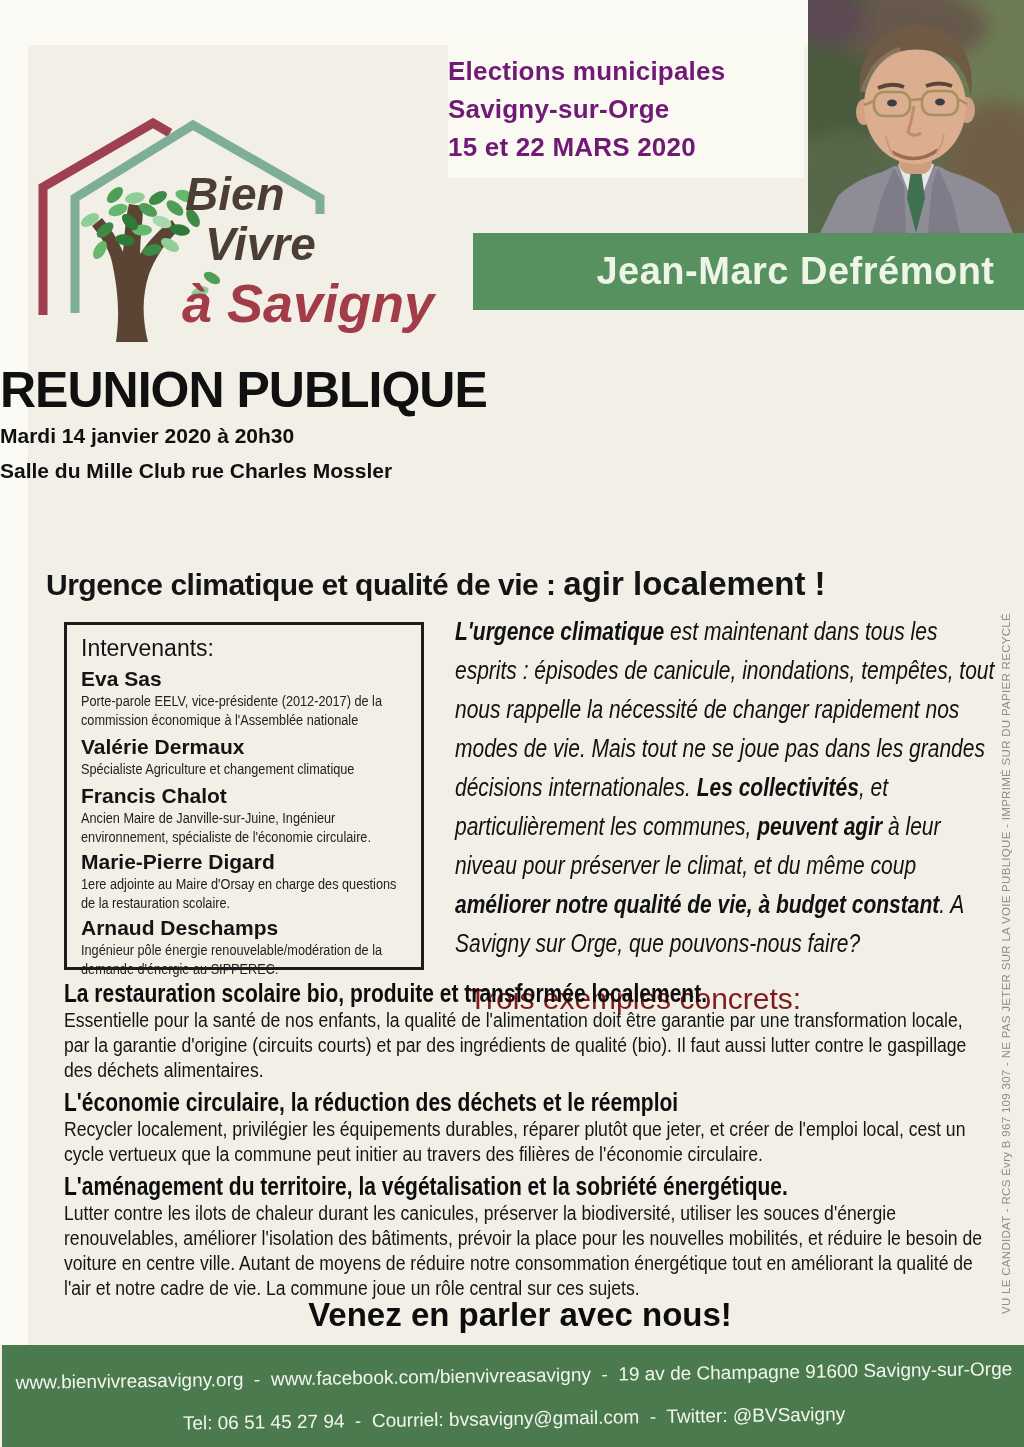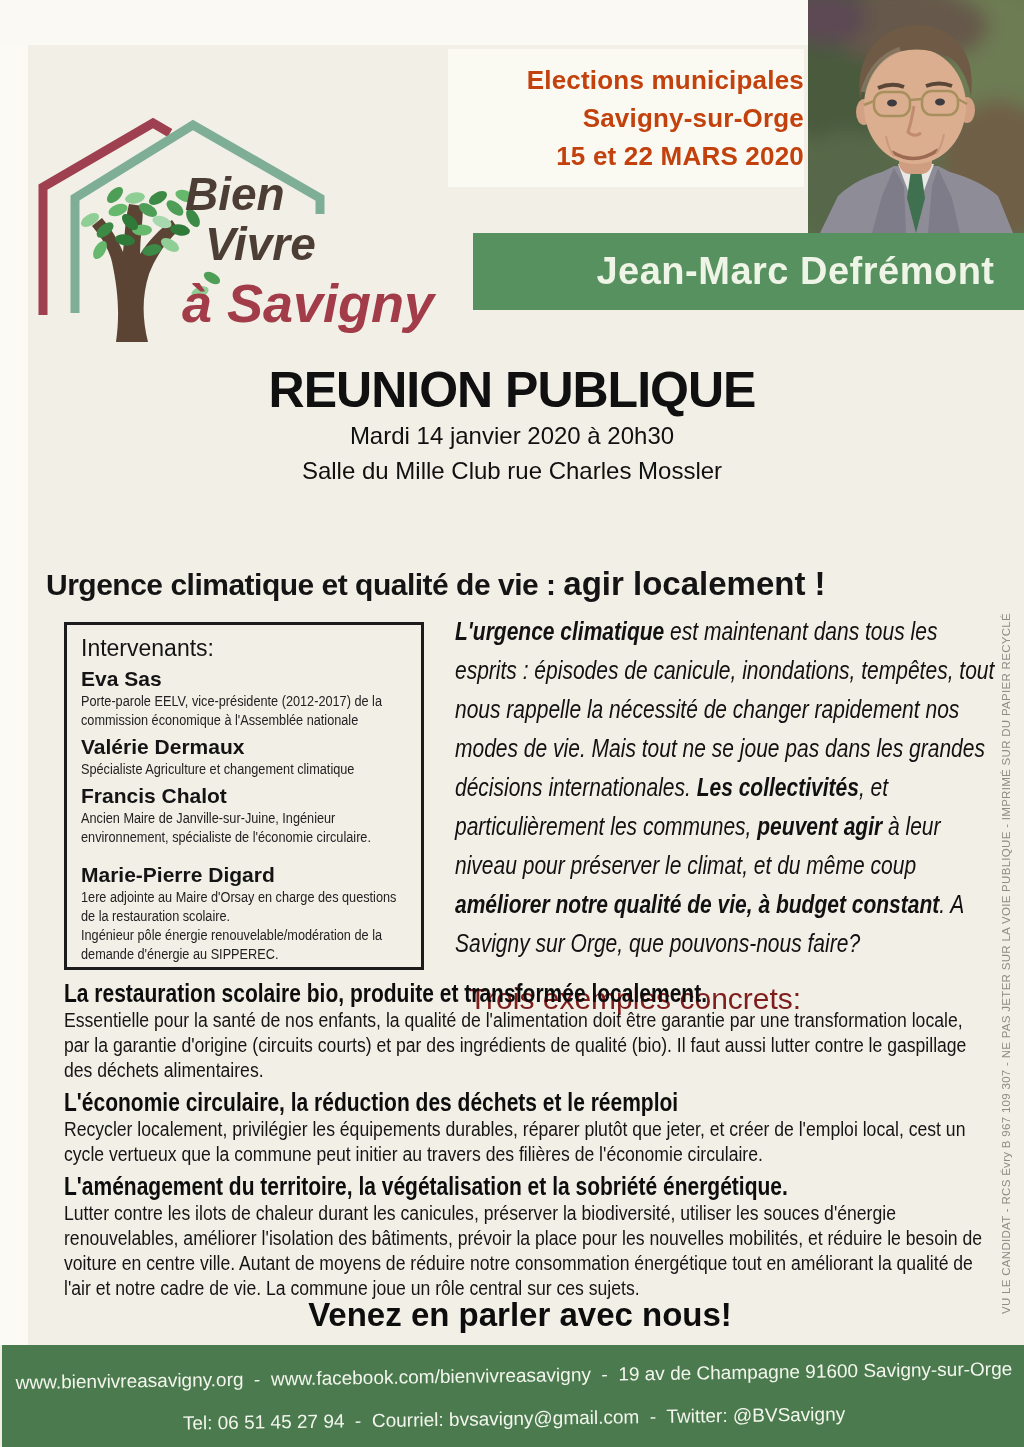--- a/index.html
+++ b/index.html
@@ -6,55 +6,55 @@
   .page{
     position:relative;width:1024px;height:1447px;margin:0 auto;
     background:#f2efe7;overflow:hidden;
     font-family:"Liberation Sans", sans-serif;color:#141414;
   }
   .scan-strip-left{position:absolute;left:0;top:0;width:28px;height:1345px;background:#fbfaf5;}
   .scan-strip-top{position:absolute;left:0;top:0;width:808px;height:45px;background:#faf9f4;}
 
   
   .elections-box{
-    position:absolute;left:448px;top:49px;width:356px;height:138px;
-    background:#faf9f2;text-align:right;font-weight:bold;font-size:26px;
-    line-height:38px;color:#c2410c;padding-top:12px;box-sizing:border-box;
+    position:absolute;left:448px;top:40px;width:356px;height:138px;
+    background:#faf9f2;text-align:left;font-weight:bold;font-size:26px;
+    line-height:38px;color:#701a75;padding-top:12px;box-sizing:border-box;
     letter-spacing:0.2px;
   }
   .photo{position:absolute;left:808px;top:0;width:216px;height:233px;}
   .photo svg{display:block;}
 
   .logo{position:absolute;left:30px;top:110px;width:420px;height:240px;}
 
   .name-banner{
     position:absolute;left:473px;top:233px;width:645px;height:77px;
     background:#579160;color:#eef4e6;font-weight:bold;font-size:38px;
     display:flex;align-items:center;justify-content:center;letter-spacing:0.5px;
   }
 
   
-  .title-wrap{position:absolute;left:0;top:362px;width:1024px;text-align:center;}
+  .title-wrap{position:absolute;left:0;top:362px;width:1024px;}
   .title-wrap h1{margin:0;font-size:50px;line-height:56px;letter-spacing:-1px;color:#101010;}
-  .meeting-dt,.meeting-venue{font-weight:normal;font-size:24px;line-height:35px;color:#101010;}
+  .meeting-dt,.meeting-venue{font-weight:bold;font-size:21px;line-height:35px;color:#101010;}
 
   
   .headline{position:absolute;left:46px;top:521px;white-space:nowrap;font-weight:bold;margin-top:44px;}
   .headline .h-normal{font-size:30px;letter-spacing:-0.5px;}
   .headline .h-bold{font-size:33px;}
 
   
   .speakers{
     position:absolute;left:64px;top:622px;width:360px;height:348px;
     border:3px solid #1c1c1c;box-sizing:border-box;padding:10px 24px 0 14px;
     overflow:visible;
   }
   .speakers-title{font-size:23px;line-height:26px;}
   .speaker-name{font-size:21px;line-height:24px;font-weight:bold;margin-top:6px;}
-  .speaker-name.mt8{margin-top:17px;}
+  .speaker-name.mt8{margin-top:4px;}
   .speaker-role{
     font-size:15.5px;line-height:19px;width:400px;
     transform:scaleX(0.82);transform-origin:left top;color:#222;
   }
 
   
   .intro{
     position:absolute;left:455px;top:612px;width:650px;
     transform:scaleX(0.84);transform-origin:left top;
     font-style:italic;font-size:25px;line-height:39px;color:#111;
@@ -206,20 +206,21 @@
   <div class="speakers">
     <div class="speakers-title">Intervenants:</div>
     <div class="speaker-name">Eva Sas</div>
     <div class="speaker-role">Porte-parole EELV, vice-présidente (2012-2017) de la commission économique à l'Assemblée nationale</div>
     <div class="speaker-name">Valérie Dermaux</div>
     <div class="speaker-role">Spécialiste Agriculture et changement climatique</div>
     <div class="speaker-name">Francis Chalot</div>
     <div class="speaker-role">Ancien Maire de Janville-sur-Juine, Ingénieur environnement, spécialiste de l'économie circulaire.</div>
     <div class="speaker-name mt8">Marie-Pierre Digard</div>
     <div class="speaker-role">1ere adjointe au Maire d'Orsay en charge des questions de la restauration scolaire.</div>
+    <div class="speaker-name mt8">Arnaud Deschamps</div>
     <div class="speaker-role">Ingénieur pôle énergie renouvelable/modération de la demande d'énergie au SIPPEREC.</div>
   </div>
 
   <div class="intro">
     <span class="b">L'urgence climatique</span><span> est maintenant dans tous les esprits : épisodes de canicule, inondations, tempêtes, tout nous rappelle la nécessité de changer rapidement nos modes de vie. Mais tout ne se joue pas dans les grandes décisions internationales. </span><span class="b">Les collectivités</span><span>, et particulièrement les communes, </span><span class="b">peuvent agir</span><span> à leur niveau pour préserver le climat, et du même coup </span><span class="b">améliorer notre qualité de vie, à budget constant</span><span>. A Savigny sur Orge, que pouvons-nous faire?</span>
   </div>
 
   <div class="examples-lead">Trois exemples concrets:</div>
 
   <div class="topics">

